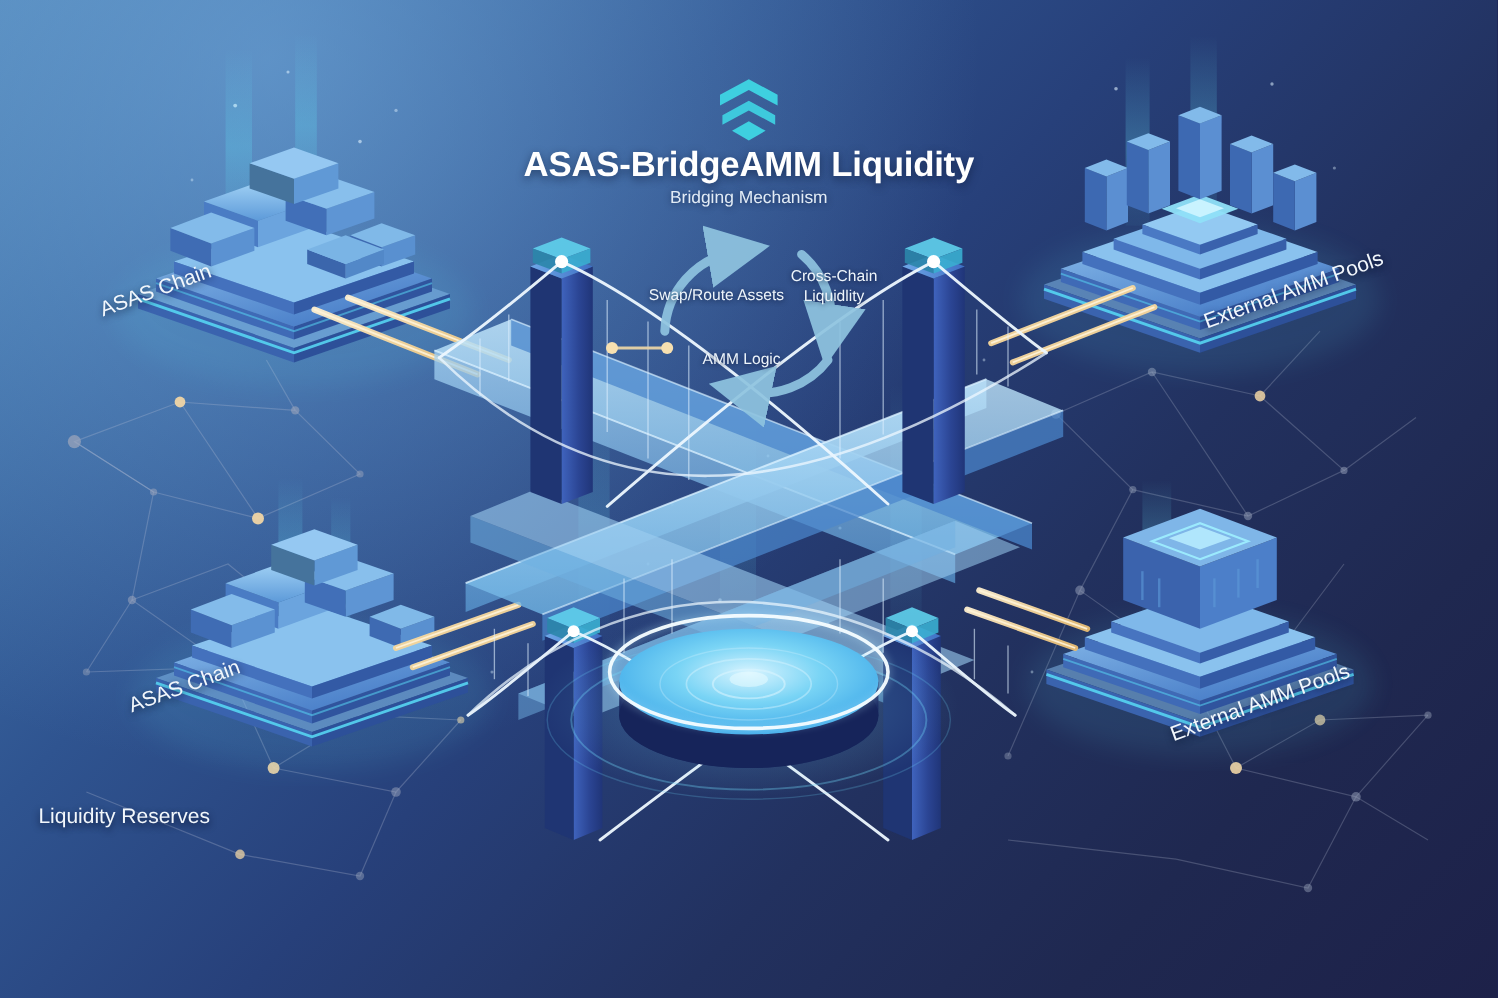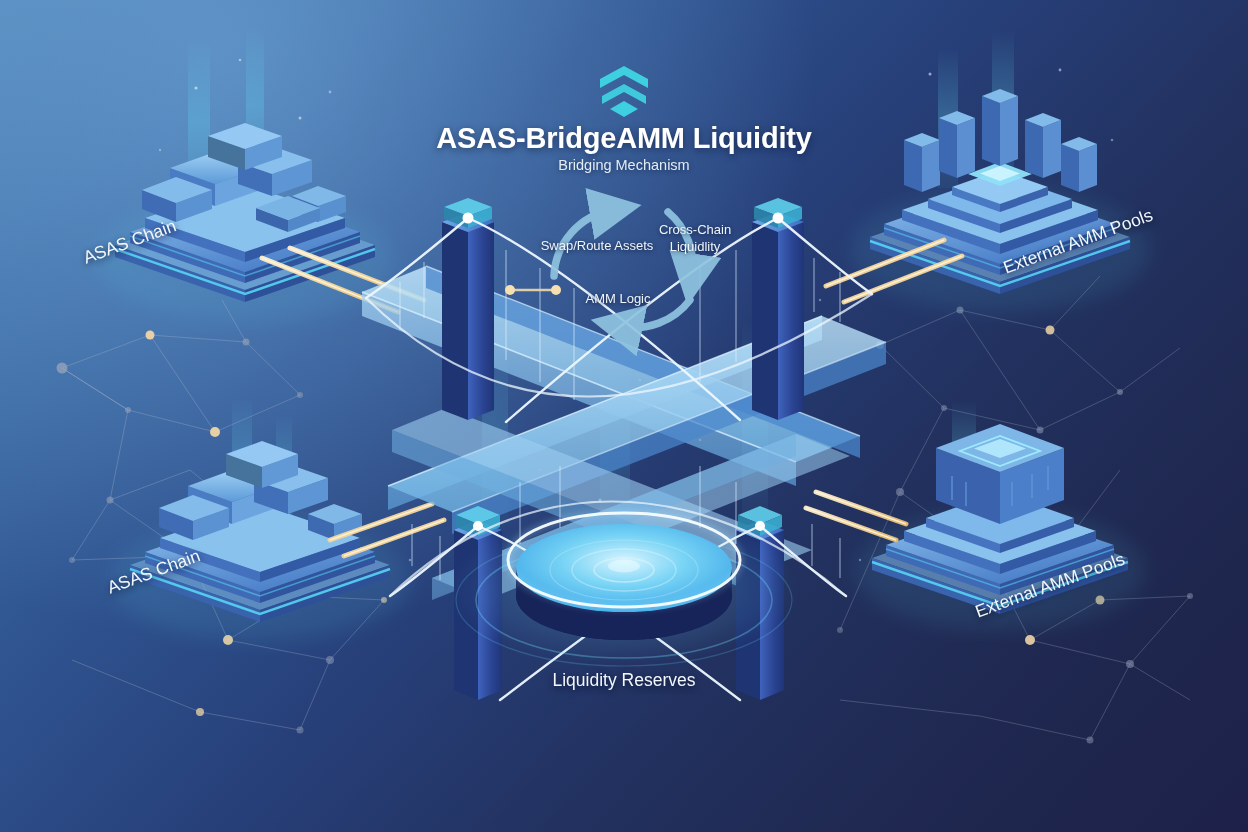--- a/index.html
+++ b/index.html
@@ -33,22 +33,22 @@
   }
 
   .node-label {
     font-size:17.5px; color:#f2f7fc;
     text-shadow:0 2px 6px rgba(8,16,44,0.75);
   }
   #label-chain-tl  { left:84px;  top:248px;  transform:rotate(-20deg); transform-origin:left center; }
   #label-chain-bl  { left:108px; top:578px;  transform:rotate(-20deg); transform-origin:left center; }
   #label-pools-tr  { left:1004px;top:258px;  transform:rotate(-20deg); transform-origin:left center; }
   #label-pools-br  { left:976px; top:602px;  transform:rotate(-20deg); transform-origin:left center; }
-  #label-reserves  { left:0; right:0; top:670px; text-align:center; font-size:17.5px;
-                     color:#f2f7fc; text-shadow:0 2px 6px rgba(8,16,44,0.8); }
+  #label-reserves  { left:0; right:0; top:670px; font-size:17.5px;
+                     color:#f2f7fc; text-shadow:0 2px 6px rgba(8,16,44,0.8);padding-left:32px; }
 
   .flow-label {
     font-size:13px; color:#eef5fb; text-align:center;
     text-shadow:0 1px 4px rgba(8,16,44,0.7);
   }
   #flow-0 { left:531px; top:224px; width:132px;margin-top:14px; }
   #flow-1 { left:652px; top:221px; width:86px; line-height:17px; white-space:normal; }
   #flow-2 { left:565px; top:291px; width:106px; }
 </style>
 </head>

